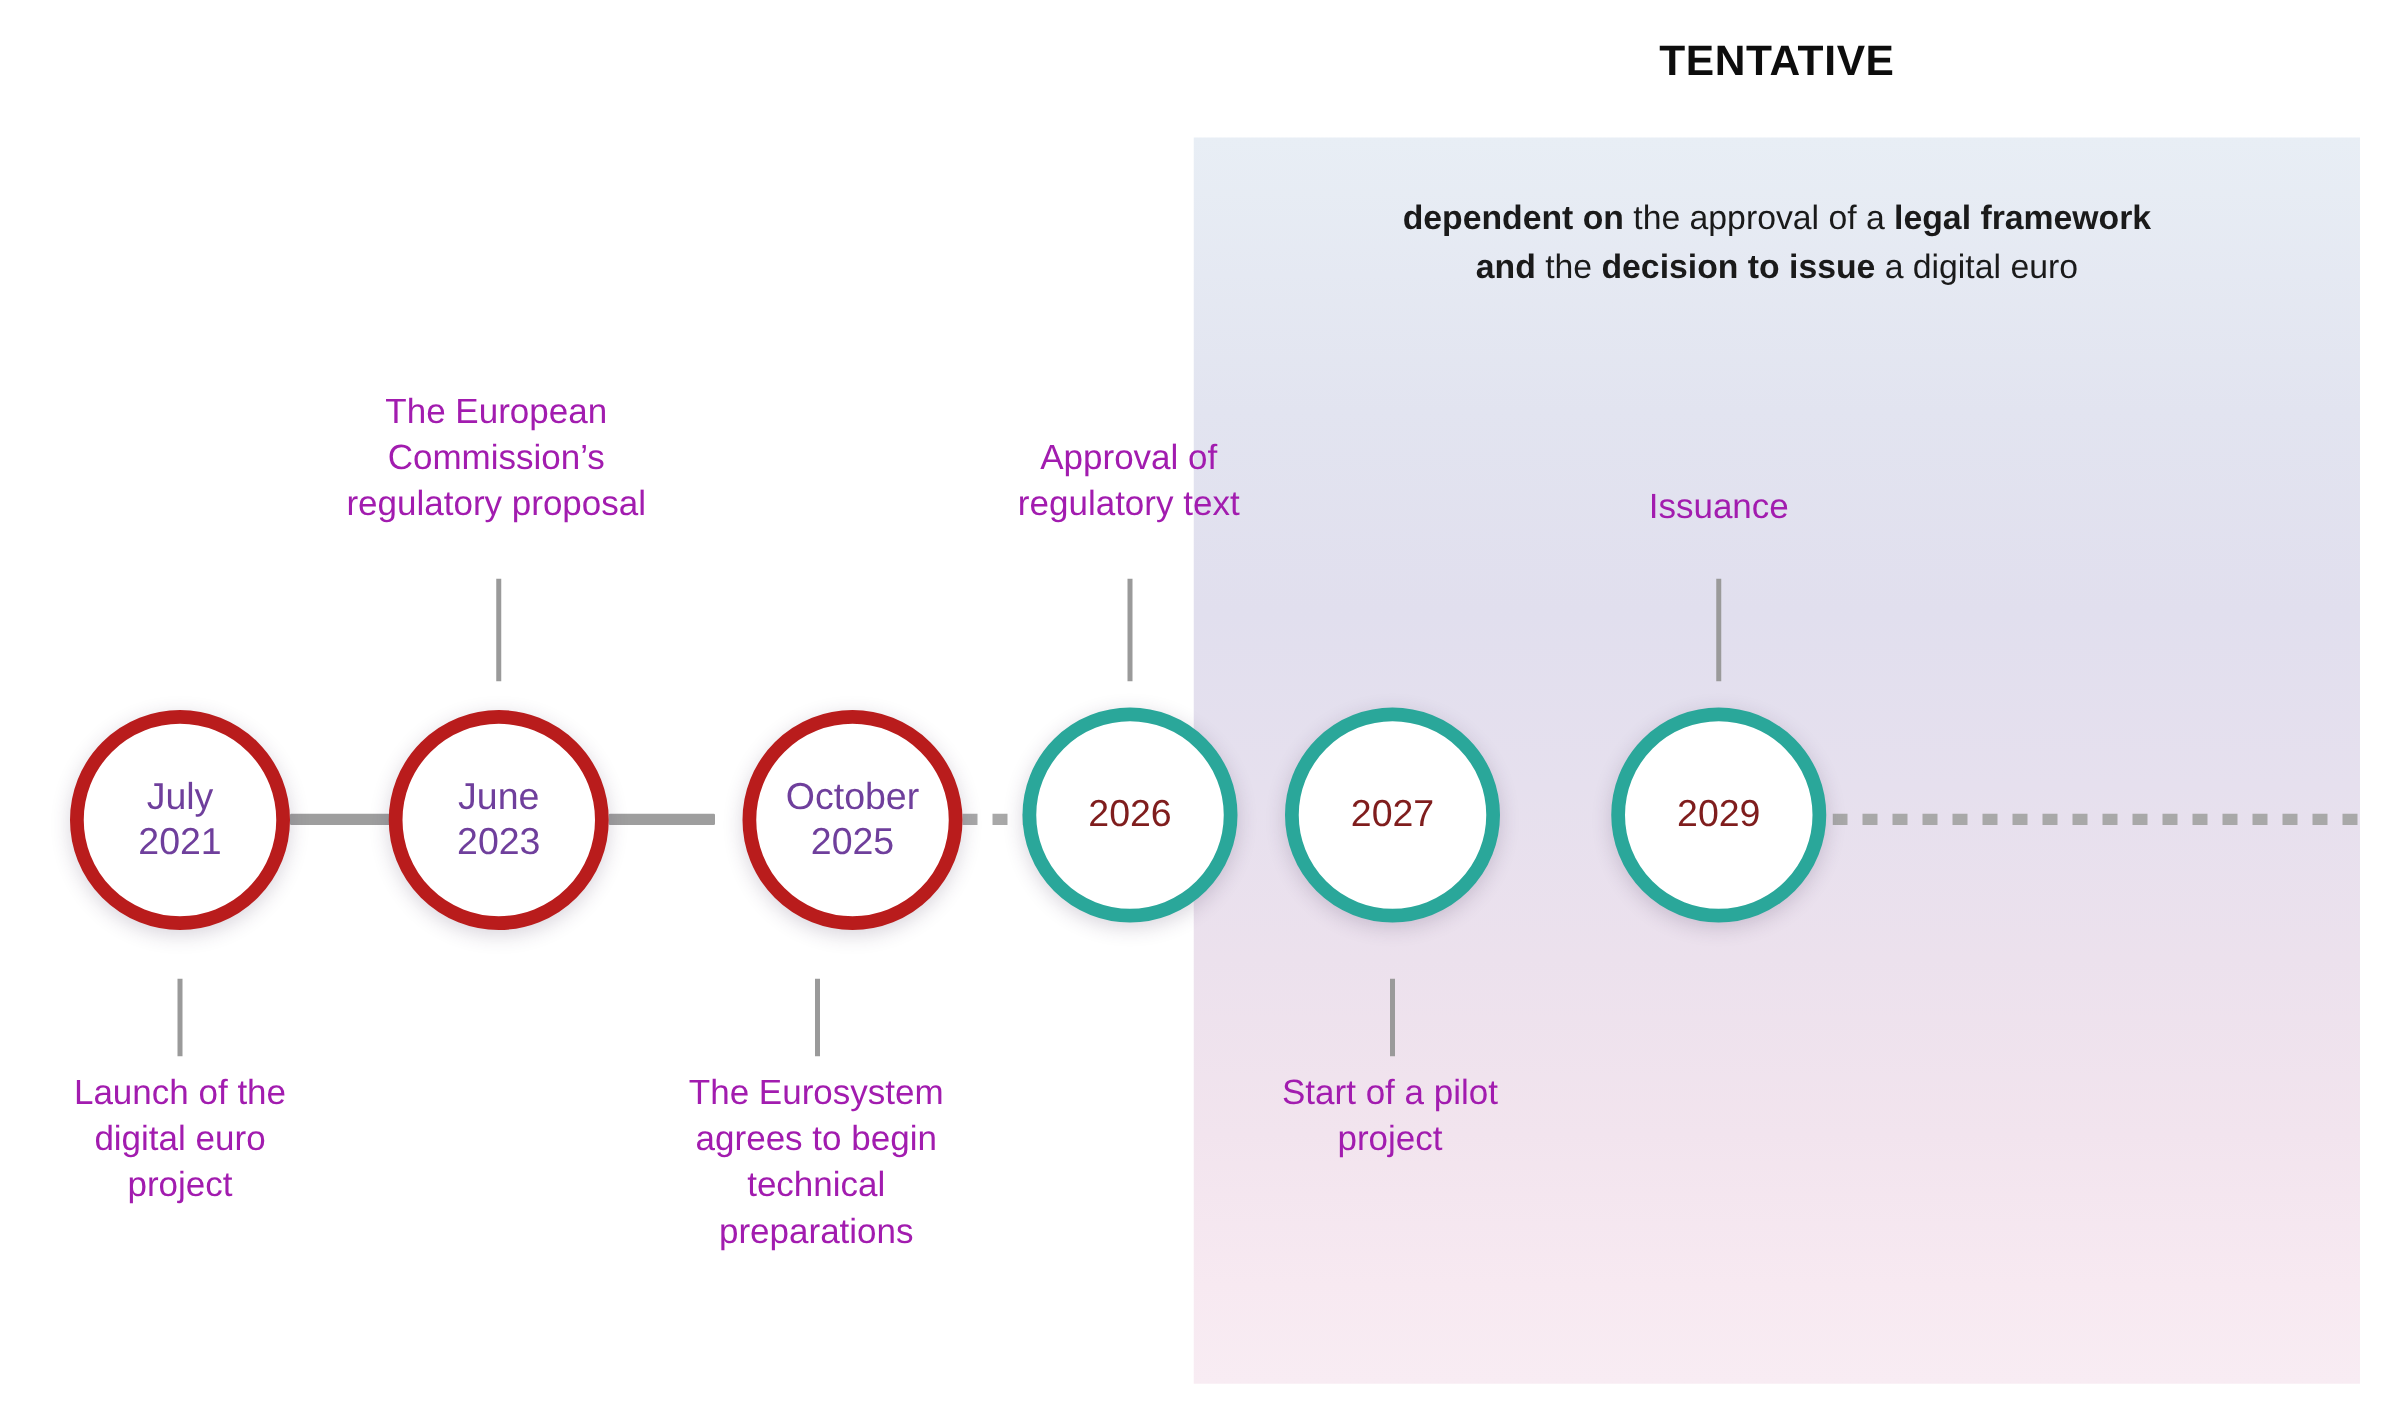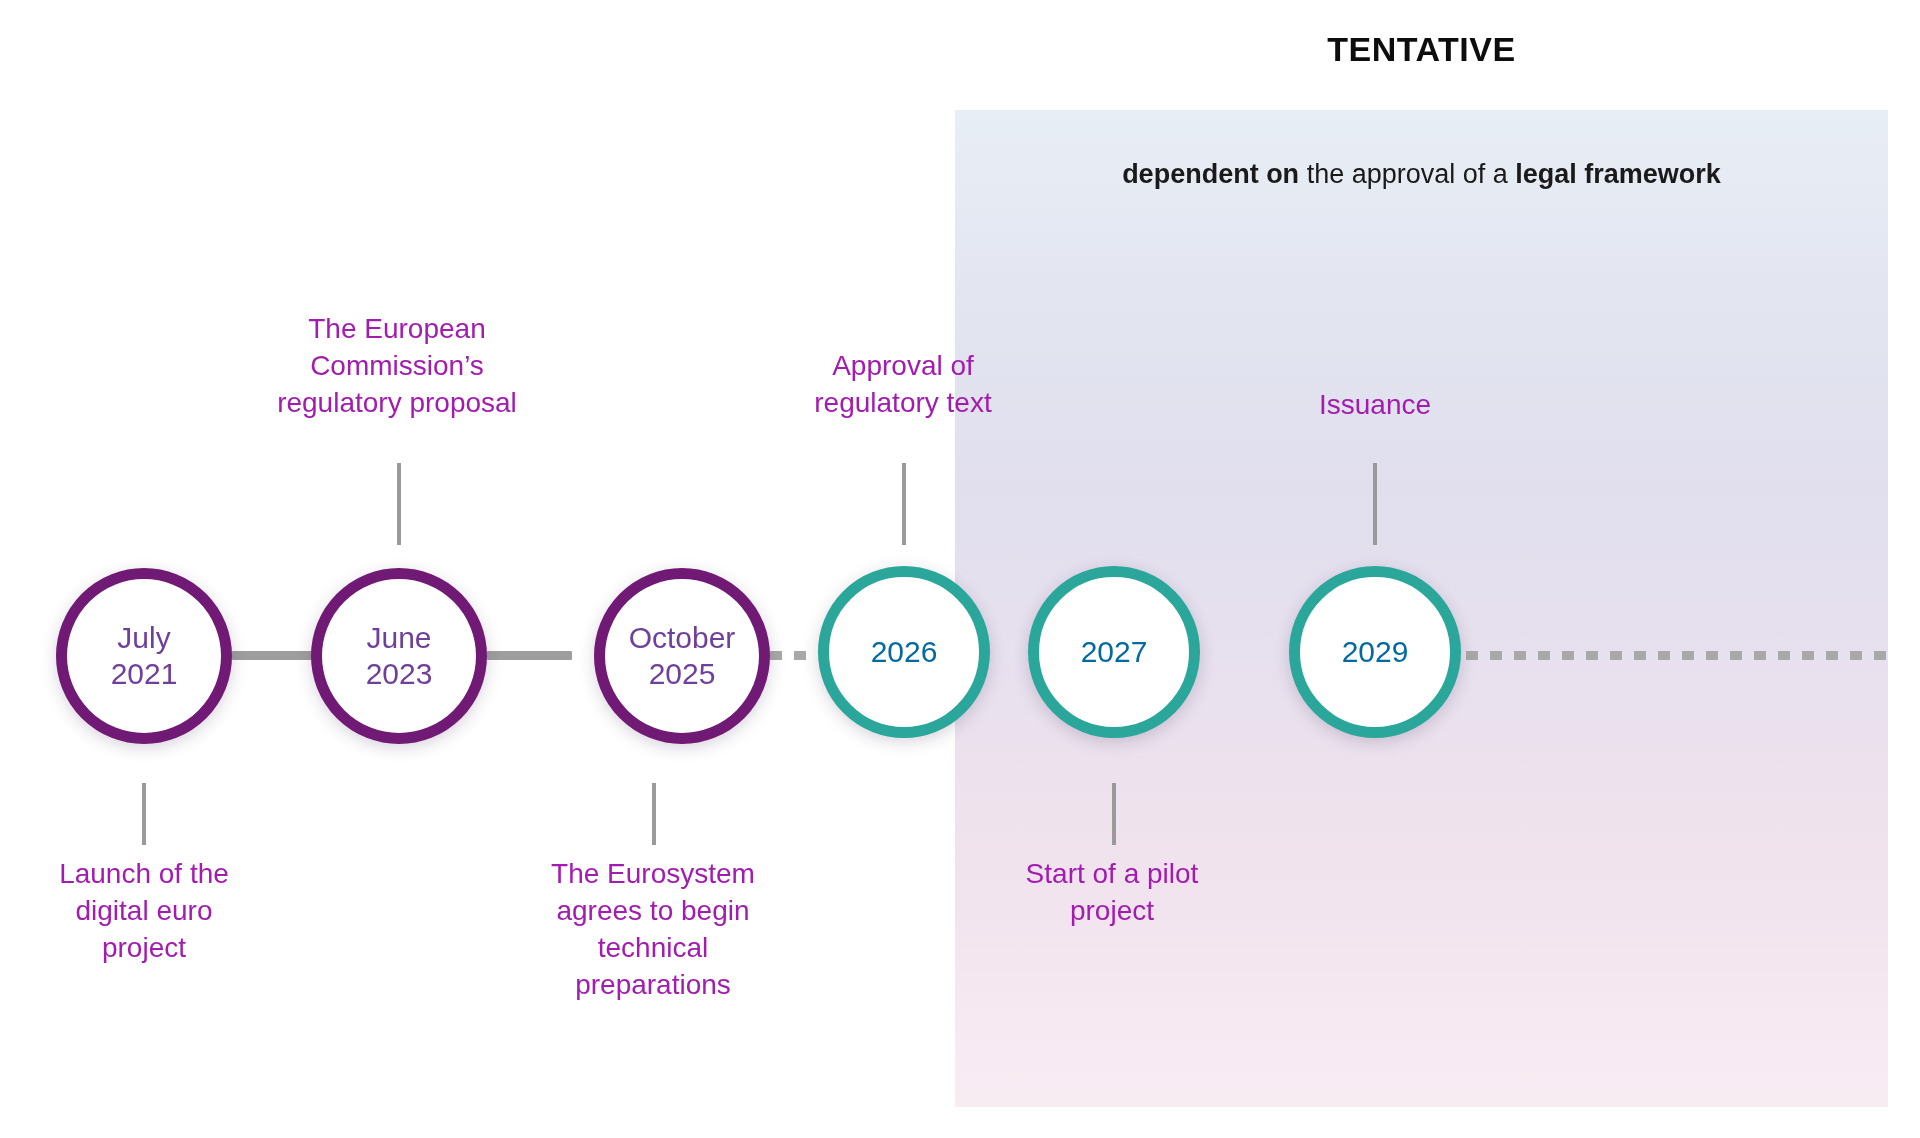--- a/index.html
+++ b/index.html
@@ -93,32 +93,32 @@
     text-align: center;
     box-shadow: 0 4px 16px rgba(60, 40, 80, 0.20);
   }
   .node .node-label {
     font-size: 30px;
     line-height: 36px;
     white-space: pre-line;
   }
 
   .node.past {
-    border: 11px solid #701a75;
+    border: 11px solid #b91c1c;
     width: 176px;
     height: 176px;
   }
   .node.past .node-label { color: #6f3f9c; }
 
   .node.future {
     border: 11px solid #2aa79a;
     width: 172px;
     height: 172px;
   }
-  .node.future .node-label { color: #0369a1; }
+  .node.future .node-label { color: #7f1d1d; }
 
   
   .stem {
     position: absolute;
     width: 4px;
     background: #9a9a9a;
   }
 
   
   .anno {
@@ -134,20 +134,21 @@
 <body>
 
 <div id="stage">
 
   <div class="tentative-panel"></div>
 
   <div class="tentative-title">TENTATIVE</div>
 
   <div class="tentative-note">
     <div><b>dependent on</b><span> the approval of a </span><b>legal framework</b></div>
+    <div><b>and</b><span> the </span><b>decision to issue</b><span> a digital euro</span></div>
   </div>
 
   <div class="spine-solid" style="left:232px; width:85px;"></div>
   <div class="spine-solid" style="left:487px; width:85px;"></div>
   <div class="spine-dotted" style="left:746px; width:72px;"></div>
   <div class="spine-dotted" style="left:1466px; width:424px;"></div>
 
   <div class="node past" style="left:56px;  top:568px;">
     <span class="node-label">July
 2021</span>

